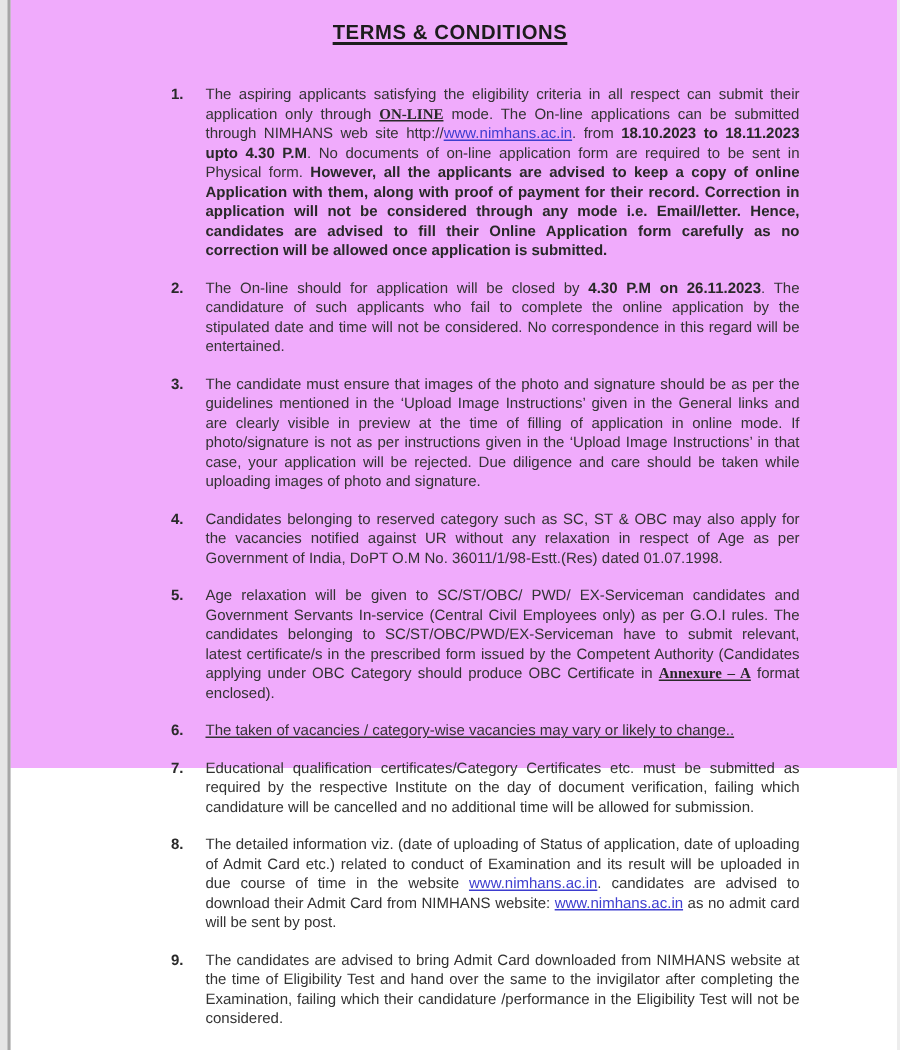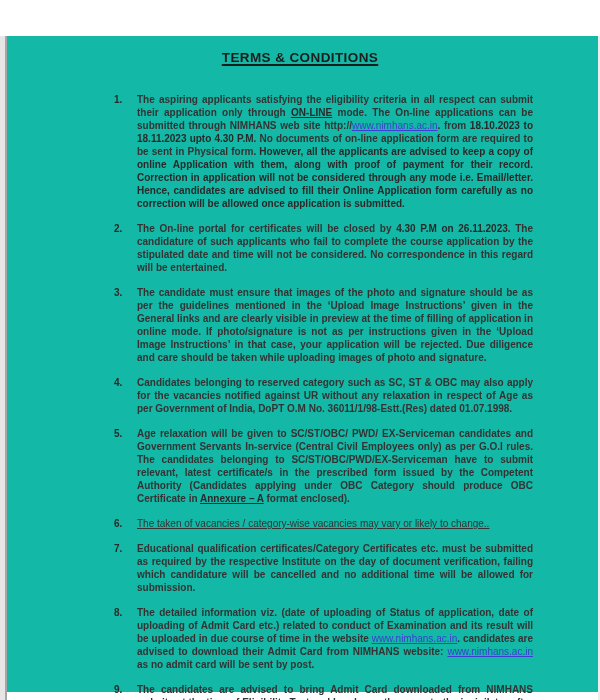--- a/index.html
+++ b/index.html
@@ -4,23 +4,22 @@
 <style>
   * { margin: 0; padding: 0; box-sizing: border-box; }
   html, body {
     width: 600px; height: 700px;
     background: #ffffff;
     font-family: "Liberation Sans", sans-serif;
     overflow: hidden;
   }
   .screen {
     position: relative;
-    width: 600px; height: 656px;
-    background: #14b8a6;
-    margin-top: 36px;
+    width: 600px; height: 512px;
+    background: #f0abfc;
   }
   .edge-strip-left {
     position: absolute; left: 0; top: 0;
     width: 7px; height: 700px;
     background: #e6e6e6;
     border-right: 2px solid #a6a6a6;
   }
   .edge-line-right {
     position: absolute; right: 0; top: 0;
     width: 2px; height: 700px;
@@ -52,25 +51,26 @@
   .term-num {
     flex: 0 0 23px;
     width: 23px;
     font-weight: bold;
     color: #2a2a2a;
   }
   .term-text {
     flex: 1;
     text-align: justify;
   }
-  .seg-normal { font-weight: bold; }
+  .seg-normal { font-weight: normal; }
   .seg-bold { font-weight: bold; color: #292929; }
   .seg-bold-underline {
     font-weight: bold; color: #292929;
     text-decoration: underline;
+    font-family: Liberation Serif, serif;
   }
   .seg-underline { text-decoration: underline; }
   a.seg-link {
     color: #3d3dcf;
     cursor: pointer;
   }
 </style>
 </head>
 <body>
 
@@ -78,21 +78,21 @@
   <div class="edge-strip-left"></div>
   <div class="edge-line-right"></div>
   <h1 class="title">TERMS &amp; CONDITIONS</h1>
   <div class="terms">
       <div class="term-item">
         <span class="term-num">1.</span>
         <span class="term-text"><span class="seg-normal">The aspiring applicants satisfying the eligibility criteria in all respect can submit their application only through </span><span class="seg-bold-underline">ON-LINE</span><span class="seg-normal"> mode. The On-line applications can be submitted through NIMHANS web site http://</span><a class="seg-link" href="#">www.nimhans.ac.in</a><span class="seg-normal">. from </span><span class="seg-bold">18.10.2023 to 18.11.2023 upto 4.30 P.M</span><span class="seg-normal">. No documents of on-line application form are required to be sent in Physical form. </span><span class="seg-bold">However, all the applicants are advised to keep a copy of online Application with them, along with proof of payment for their record. Correction in application will not be considered through any mode i.e. Email/letter. Hence, candidates are advised to fill their Online Application form carefully as no correction will be allowed once application is submitted.</span></span>
       </div>
       <div class="term-item">
         <span class="term-num">2.</span>
-        <span class="term-text"><span class="seg-normal">The On-line portal for certificates will be closed by </span><span class="seg-bold">4.30 P.M on 26.11.2023</span><span class="seg-normal">. The candidature of such applicants who fail to complete the course application by the stipulated date and time will not be considered. No correspondence in this regard will be entertained.</span></span>
+        <span class="term-text"><span class="seg-normal">The On-line should for application will be closed by </span><span class="seg-bold">4.30 P.M on 26.11.2023</span><span class="seg-normal">. The candidature of such applicants who fail to complete the online application by the stipulated date and time will not be considered. No correspondence in this regard will be entertained.</span></span>
       </div>
       <div class="term-item">
         <span class="term-num">3.</span>
         <span class="term-text"><span class="seg-normal">The candidate must ensure that images of the photo and signature should be as per the guidelines mentioned in the ‘Upload Image Instructions’ given in the General links and are clearly visible in preview at the time of filling of application in online mode. If photo/signature is not as per instructions given in the ‘Upload Image Instructions’ in that case, your application will be rejected. Due diligence and care should be taken while uploading images of photo and signature.</span></span>
       </div>
       <div class="term-item">
         <span class="term-num">4.</span>
         <span class="term-text"><span class="seg-normal">Candidates belonging to reserved category such as SC, ST &amp; OBC may also apply for the vacancies notified against UR without any relaxation in respect of Age as per Government of India, DoPT O.M No. 36011/1/98-Estt.(Res) dated 01.07.1998.</span></span>
       </div>
       <div class="term-item">

